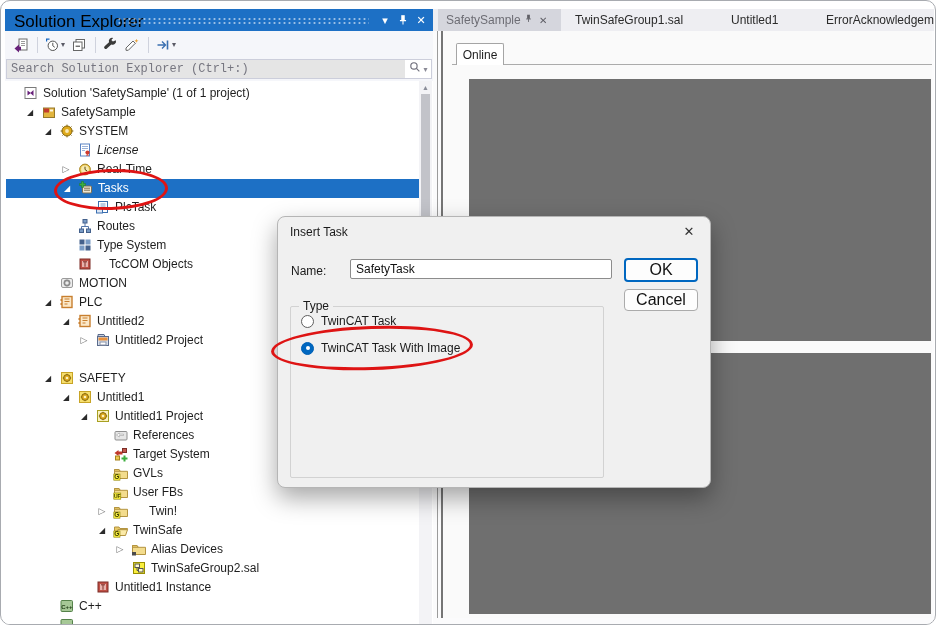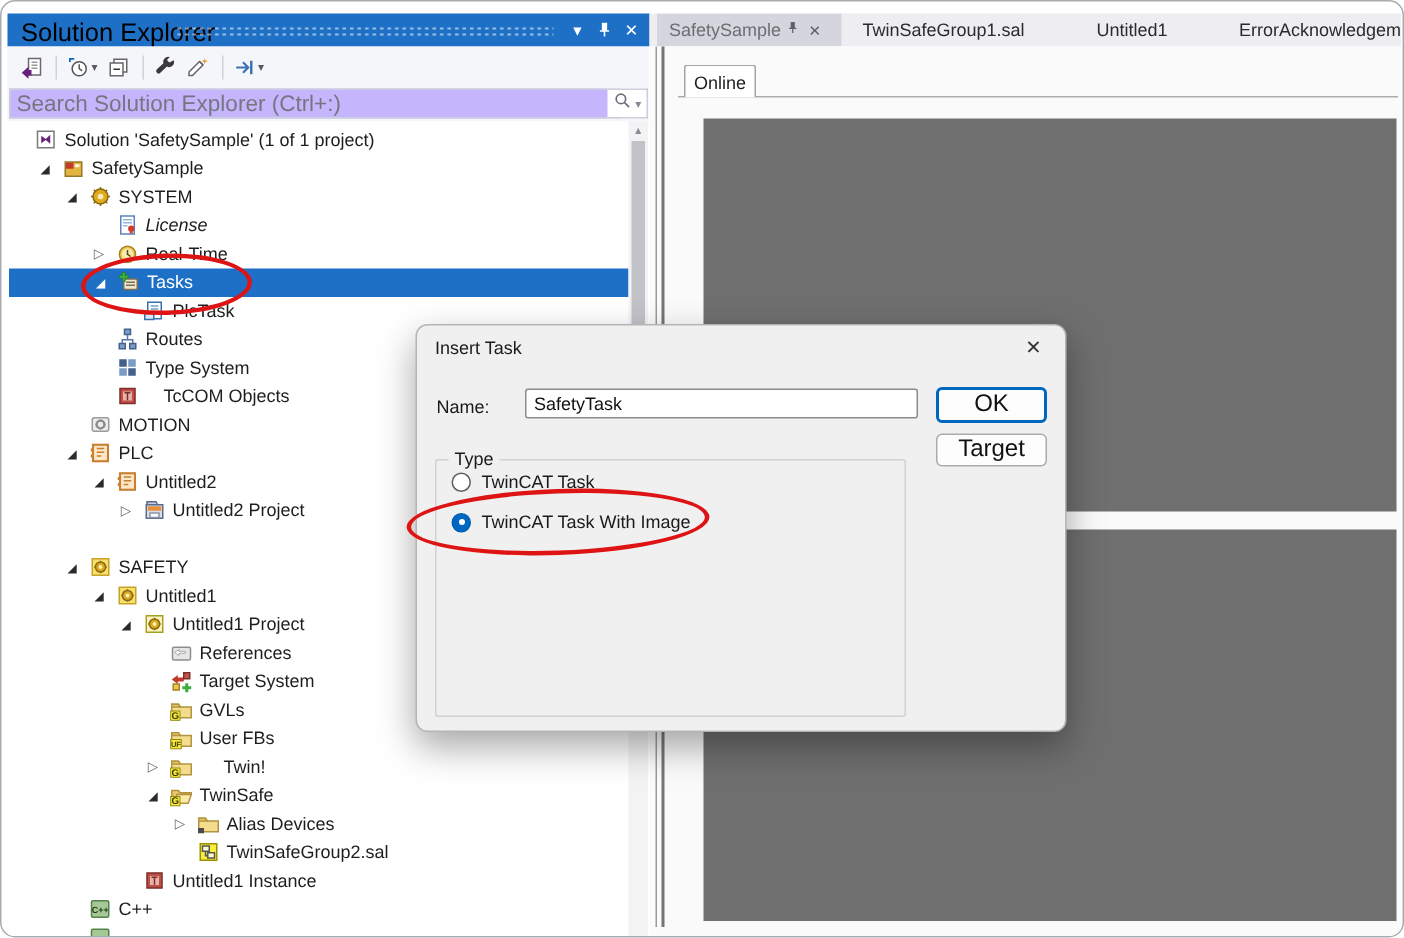--- a/index.html
+++ b/index.html
@@ -16,21 +16,21 @@
   .se-tb-icons{position:absolute;right:3px;top:0;height:22px;display:flex;align-items:center;color:#fff;}
   .tb-ic{width:18px;text-align:center;font-size:11px;color:#fff;cursor:default;}
   .tb-ic svg{vertical-align:middle;}
 
   .se-toolbar{position:absolute;left:0;top:22px;right:0;height:27px;background:#f5f6fa;display:flex;align-items:center;padding-left:6px;box-sizing:border-box;}
   .tbtn{height:20px;display:flex;align-items:center;padding:0 2px;margin-right:2px;}
   .tbtn .caret{font-size:8px;color:#5a5a66;margin-left:1px;}
   .tsep{width:1px;height:16px;background:#cfd2dd;margin:0 4px;}
 
   .se-search{position:absolute;left:0;top:49px;right:0;height:23px;background:#f5f6fa;}
-  .search-input{position:absolute;left:1px;top:1px;width:398px;height:18px;border:1px solid #cccedb;border-right:none;background:#c4b5fd;font-family:Liberation Sans, sans-serif;font-size:15px;color:#444;padding:0 4px;outline:none;}
+  .search-input{position:absolute;left:1px;top:1px;width:398px;height:18px;border:1px solid #cccedb;border-right:none;background:#e5e5e5;font-family:Liberation Mono, monospace;font-size:12px;color:#444;padding:0 4px;outline:none;}
   .search-input::placeholder{color:#767680;opacity:1;}
   .search-btn{position:absolute;right:1px;top:1px;width:27px;height:20px;border:1px solid #cccedb;border-left:none;background:#fff;box-sizing:border-box;color:#6d6d7a;display:flex;align-items:center;justify-content:center;}
   .search-btn .caret{font-size:8px;color:#8a8a96;margin-left:1px;}
 
   .se-tree{position:absolute;left:0;top:72px;right:0;bottom:0;background:#fff;overflow:hidden;}
   .trow{position:absolute;left:0;width:414px;height:19px;line-height:19px;font-size:12px;color:#1e1e1e;}
   .trow.sel{background:#1d70c5;color:#fff;left:1px;width:413px;}
   .expander{position:absolute;top:0;width:14px;text-align:center;font-size:9px;color:#6e6e6e;line-height:19px;}
   .expander.expanded{font-size:8px;color:#2b2b2b;}
   .trow.sel .expander{color:#fff;}
@@ -507,21 +507,21 @@
       </div>
     </div>
   </div>
 
   <div class="dialog">
     <div class="dlg-title">Insert Task</div>
     <div class="dlg-close">✕</div>
     <div class="dlg-name-label">Name:</div>
     <input class="dlg-input" value="SafetyTask" style="">
     <div class="btn btn-ok">OK</div>
-    <div class="btn btn-cancel">Target</div>
+    <div class="btn btn-cancel">Cancel</div>
     <div class="groupbox" id="type-group">
       <div class="grp-legend">Type</div>
     <label class="radio" style="top: 5px;">
           <span class="rb"></span>
           <span class="rlabel">TwinCAT Task</span>
         </label>
         <label class="radio" style="top: 32px;">
           <span class="rb on"></span>
           <span class="rlabel">TwinCAT Task With Image</span>
         </label>

